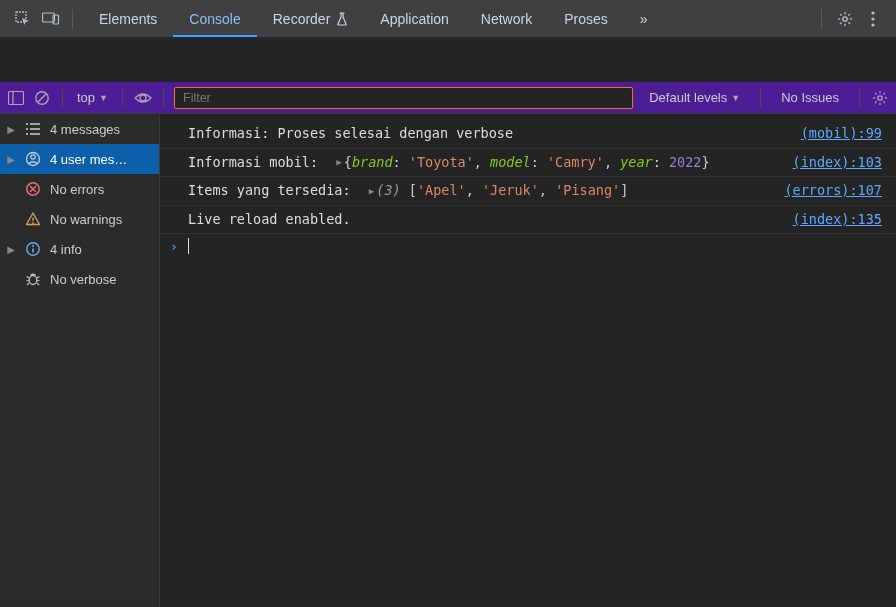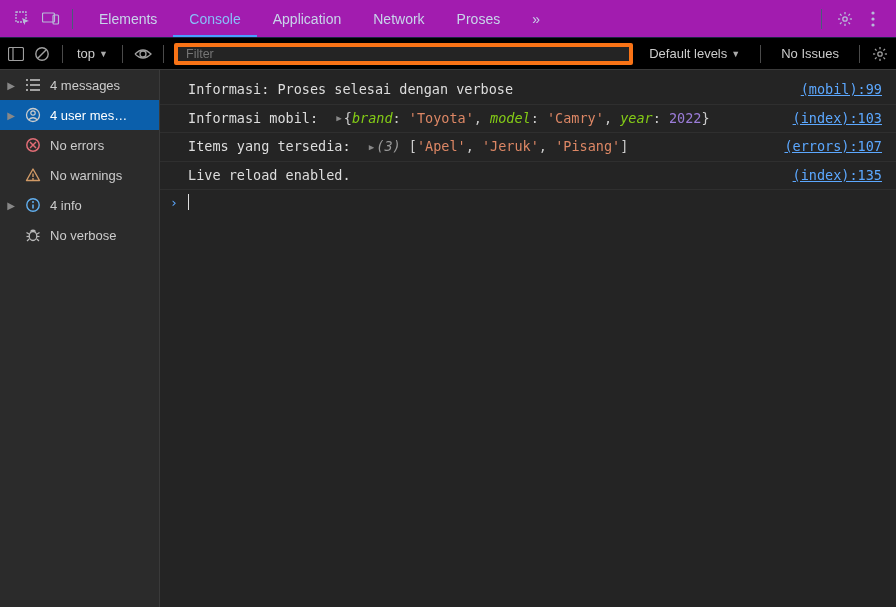--- a/index.html
+++ b/index.html
@@ -6,54 +6,55 @@
   body {
     width: 896px; height: 607px;
     background: #242424;
     font-family: "Segoe UI", Arial, sans-serif;
     font-size: 13px;
     color: #ccc;
     overflow: hidden;
   }
   .topbar {
     height: 38px;
-    background: #a21caf;
+    background: #404040;
     display: flex;
     align-items: center;
     border-bottom: 1px solid #1a2540;
     padding: 0 6px;
   }
   .topbar .left-icons { display:flex; align-items:center; gap:10px; padding:0 8px; }
   .icon-box { width:18px; height:18px; display:flex; align-items:center; justify-content:center; opacity:.9; }
   .tabs { display:flex; align-items:stretch; height:100%; margin-left:6px; }
   .tab { display:flex; align-items:center; padding:0 16px; color:#c8d5ea; cursor:pointer; position:relative; font-size:14px; }
   .tab.active { color:#89bff9; }
   .tab.active::after { content:""; position:absolute; left:0; right:0; bottom:0; height:2px; background:#4a9eff; }
   .tab .flask { margin-left:6px; }
   .topbar .spacer { flex:1; }
   .topbar .right-icons { display:flex; gap:10px; align-items:center; padding:0 8px; }
   .divider-v { width:1px; height:20px; background:#4a5a7a; margin:0 4px; }
 
   .subbar {
     height: 32px;
-    background: #000000;
+    background: #4c1d95;
     display:flex; align-items:center;
     border-bottom: 1px solid #3a3a3a;
     padding: 0 6px;
     gap:6px;
+    margin-top:44px;
   }
   .subbar .btn { width:20px; height:20px; display:flex; align-items:center; justify-content:center; opacity:.85; cursor:pointer; }
   .subbar .pipe { width:1px; height:18px; background:#4a4a4a; margin:0 4px; }
   .context-picker { font-size:13px; color:#ccc; display:flex; align-items:center; gap:4px; padding:0 4px; cursor:pointer; }
   .context-picker .arrow { font-size:9px; color:#aaa; }
   .filter-box {
     flex:1;
     height:22px;
     background:#242424;
-    border:4px solid #f97316;
+    border:1px solid #f97316;
     border-radius:2px;
     color:#999;
     padding:0 8px;
     font-size:12.5px;
     outline:none;
   }
   .levels { display:flex; align-items:center; gap:4px; color:#ccc; padding:0 10px; cursor:pointer; font-size:13px; }
   .levels .arrow { font-size:9px; color:#aaa; }
   .noissues { color:#ccc; padding:0 10px; font-size:13px; }
 
@@ -117,20 +118,28 @@
     </span>
   </div>
   <div class="divider-v"></div>
   <div class="tabs">
     <div class="tab">
         <span>Elements</span>
       </div>
     <div class="tab active">
         <span>Console</span>
       </div>
+    <div class="tab">
+      <span>Recorder</span>
+      <span class="flask">
+        <svg width="12" height="14" viewBox="0 0 12 14">
+            <path d="M4 1 H8 M5 1 V5 L2 12 Q1.5 13 2.5 13 H9.5 Q10.5 13 10 12 L7 5 V1" fill="none" stroke="#c8d5ea" stroke-width="1.2" stroke-linecap="round"></path>
+          </svg>
+      </span>
+    </div>
     <div class="tab">
         <span>Application</span>
       </div>
     <div class="tab">
         <span>Network</span>
       </div>
     <div class="tab">
         <span>Proses</span>
       </div>
     <div class="tab">

